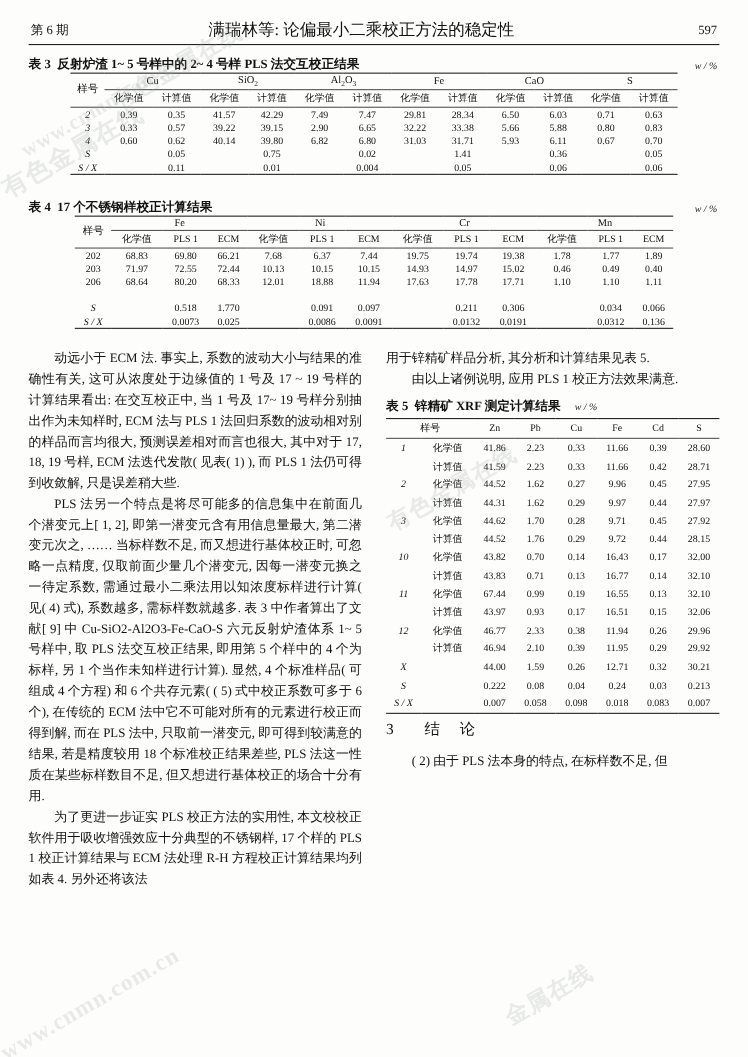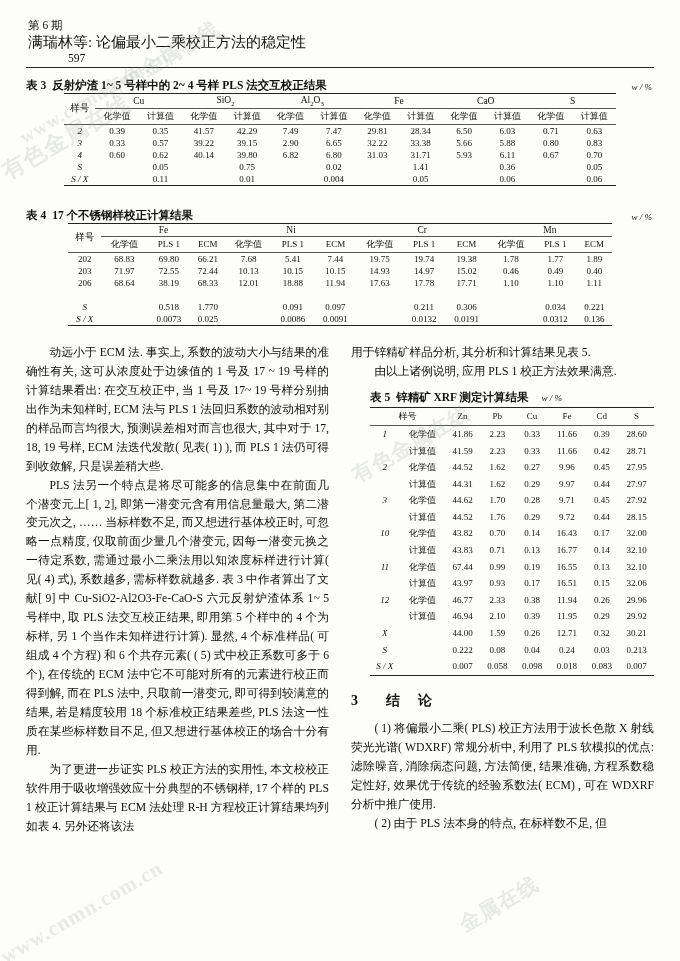--- a/index.html
+++ b/index.html
@@ -31,22 +31,22 @@
   .wm.w1{left:95px;top:46px;font-size:21px;}
   .wm.w2{left:10px;top:86px;font-size:21px;}
   .wm.w3{left:-6px;top:122px;font-size:23px;}
   .wm.w4{left:345px;top:430px;font-size:21px;}
   .wm.w5{left:455px;top:890px;font-size:21px;}
   .wm.w6{left:-10px;top:900px;font-size:21px;}
   .wm.dot{font-size:19px;}
 
   
   .hdr{
-    display:flex;align-items:flex-start;justify-content:space-between;
-    font-size:11.5px;padding:0 2px 3px 2px;flex-direction:column;
+    display:flex;align-items:center;justify-content:space-between;
+    font-size:11.5px;padding:0 2px 3px 2px;
   }
   .hdr .mid{font-size:15px;}
   .rule{border-bottom:1px solid #222;margin-bottom:10px;}
 
   
   .tbl-title{
     text-align:left;font-size:11.5px;font-weight:bold;margin:2px 0 1px 0;
   }
   .tbl-title .num{margin-right:6px;}
   .unit{
@@ -67,25 +67,25 @@
   .grp td{border-bottom:0.6px solid #555;}
   .ital{font-style:italic;}
 
   
   .cols{
     display:flex;gap:22px;margin-top:18px;
   }
   .col{width:304px;font-size:11.7px;line-height:1.62;text-align:justify;}
   .col p{margin:0 0 0 0;text-indent:2em;}
   .sec-h{
-    font-size:14px;font-weight:bold;margin:14px 0 8px 0;letter-spacing:2px;
+    font-size:14px;font-weight:normal;margin:4px 0 8px 0;letter-spacing:2px;
   }
   .sec-h .sp{display:inline-block;width:26px;}
   .mt8{margin-top:8px;}
-  .tbl5-wrap{margin-top:2px;margin-left:19px;}
+  .tbl5-wrap{margin-top:2px;}
   sub{font-size:0.72em;}
   .footer-num{font-size:11.5px;margin-left:40px;}
 </style>
 </head>
 <body>
 
 <div class="page">
 
   <div class="wm w1">有色金属在线</div>
   <div class="wm w2 dot">www.cnmn.com.cn</div>
@@ -237,21 +237,21 @@
       <td>化学值</td>
             <td>PLS 1</td>
             <td>ECM</td>
     </tr>
     <tr>
             <td>202</td>
             <td>68.83</td>
             <td>69.80</td>
             <td>66.21</td>
             <td>7.68</td>
-            <td>5.41</td>
+            <td>6.37</td>
             <td>7.44</td>
             <td>19.75</td>
             <td>19.74</td>
             <td>19.38</td>
             <td>1.78</td>
             <td>1.77</td>
             <td>1.89</td>
           </tr>
     <tr>
             <td>203</td>
@@ -264,21 +264,21 @@
             <td>14.93</td>
             <td>14.97</td>
             <td>15.02</td>
             <td>0.46</td>
             <td>0.49</td>
             <td>0.40</td>
           </tr>
     <tr>
             <td>206</td>
             <td>68.64</td>
-            <td>38.19</td>
+            <td>80.20</td>
             <td>68.33</td>
             <td>12.01</td>
             <td>18.88</td>
             <td>11.94</td>
             <td>17.63</td>
             <td>17.78</td>
             <td>17.71</td>
             <td>1.10</td>
             <td>1.10</td>
             <td>1.11</td>
@@ -292,21 +292,21 @@
             <td>0.518</td>
             <td>1.770</td>
             <td></td>
             <td>0.091</td>
             <td>0.097</td>
             <td></td>
             <td>0.211</td>
             <td>0.306</td>
             <td></td>
             <td>0.034</td>
-            <td>0.221</td>
+            <td>0.066</td>
           </tr>
     <tr class="tline-bot">
             <td class="ital">S / X</td>
             <td></td>
             <td>0.0073</td>
             <td>0.025</td>
             <td></td>
             <td>0.0086</td>
             <td>0.0091</td>
             <td></td>
@@ -499,17 +499,16 @@
                 <td>0.007</td>
               </tr>
         </tbody>
           </table>
       </div>
 
       <div class="sec-h">
         <span>3</span><span class="sp"></span><span>结　论</span>
       </div>
 
-      <p>( 1) 将偏最小二乘( PLS) 校正方法用于波长色散 X 射线荧光光谱( WDXRF) 常规分析中, 利用了 PLS 软模拟的优点: 滤除噪音, 消除病态问题, 方法简便, 结果准确, 方程系数稳定性好, 效果优于传统的经验系数法( ECM) , 可在 WDXRF 分析中推广使用.</p>
       <p class="mt8">( 2) 由于 PLS 法本身的特点, 在标样数不足, 但</p>
     </div>
   </div>
 </div>
 
 </body></html>

